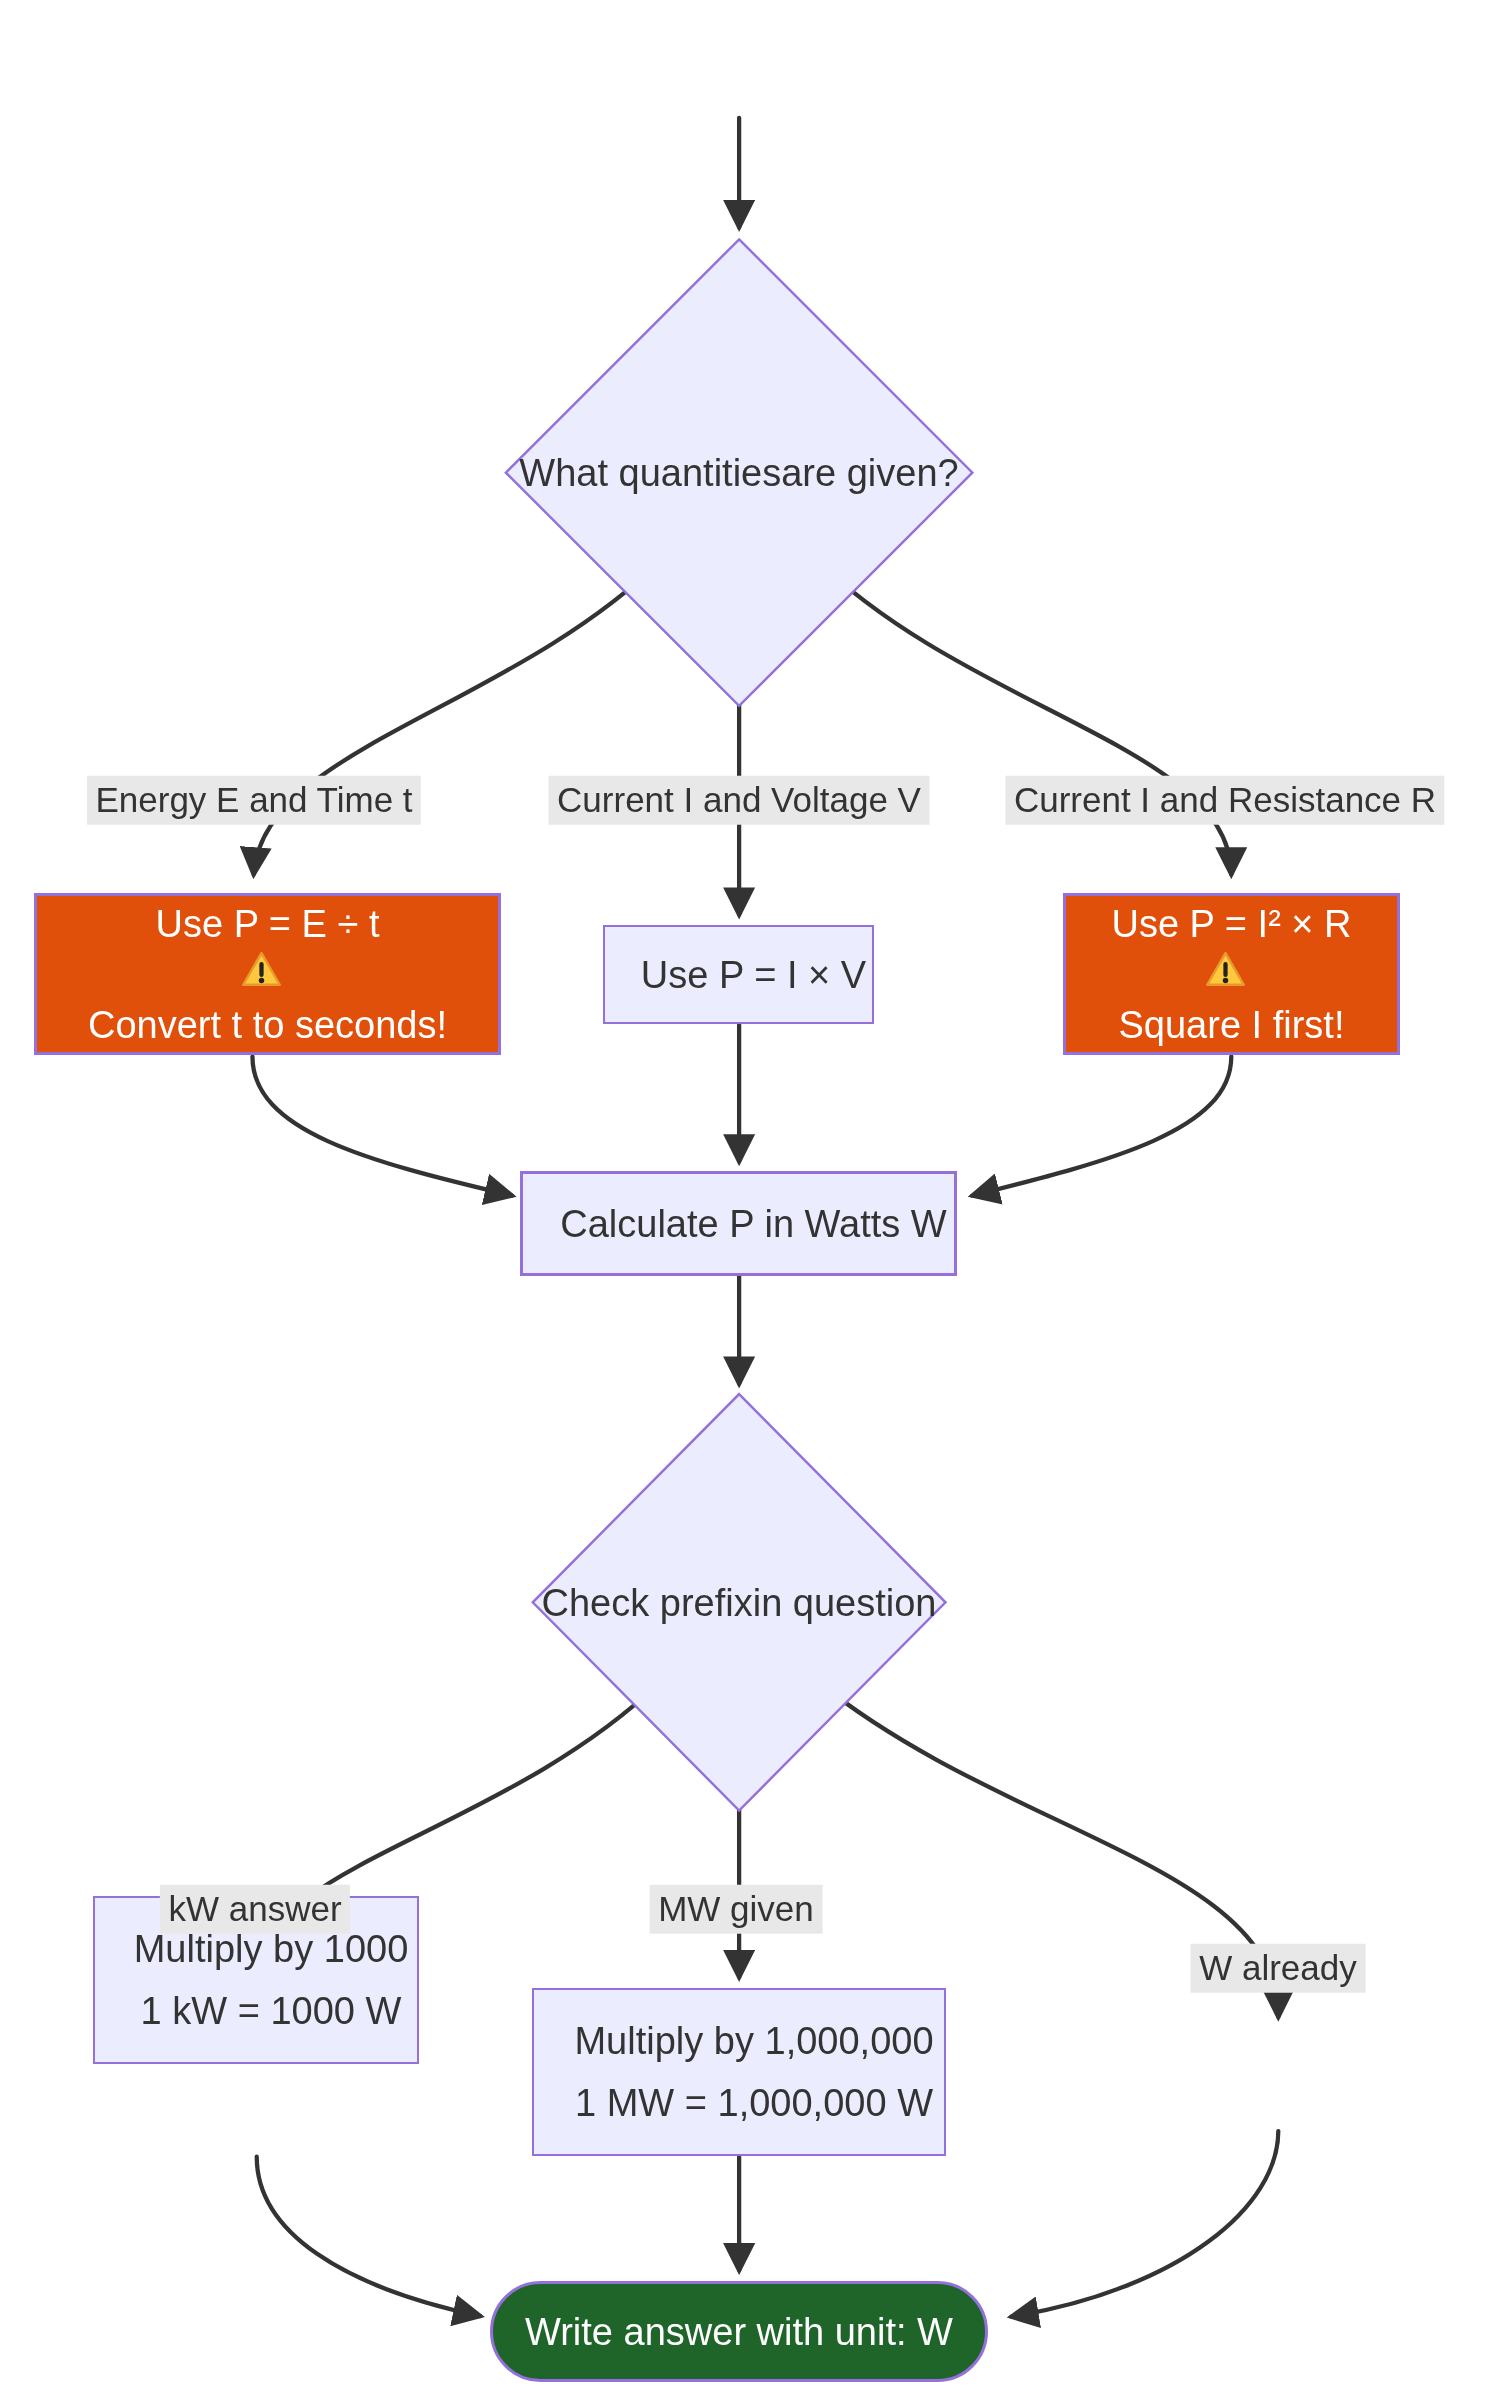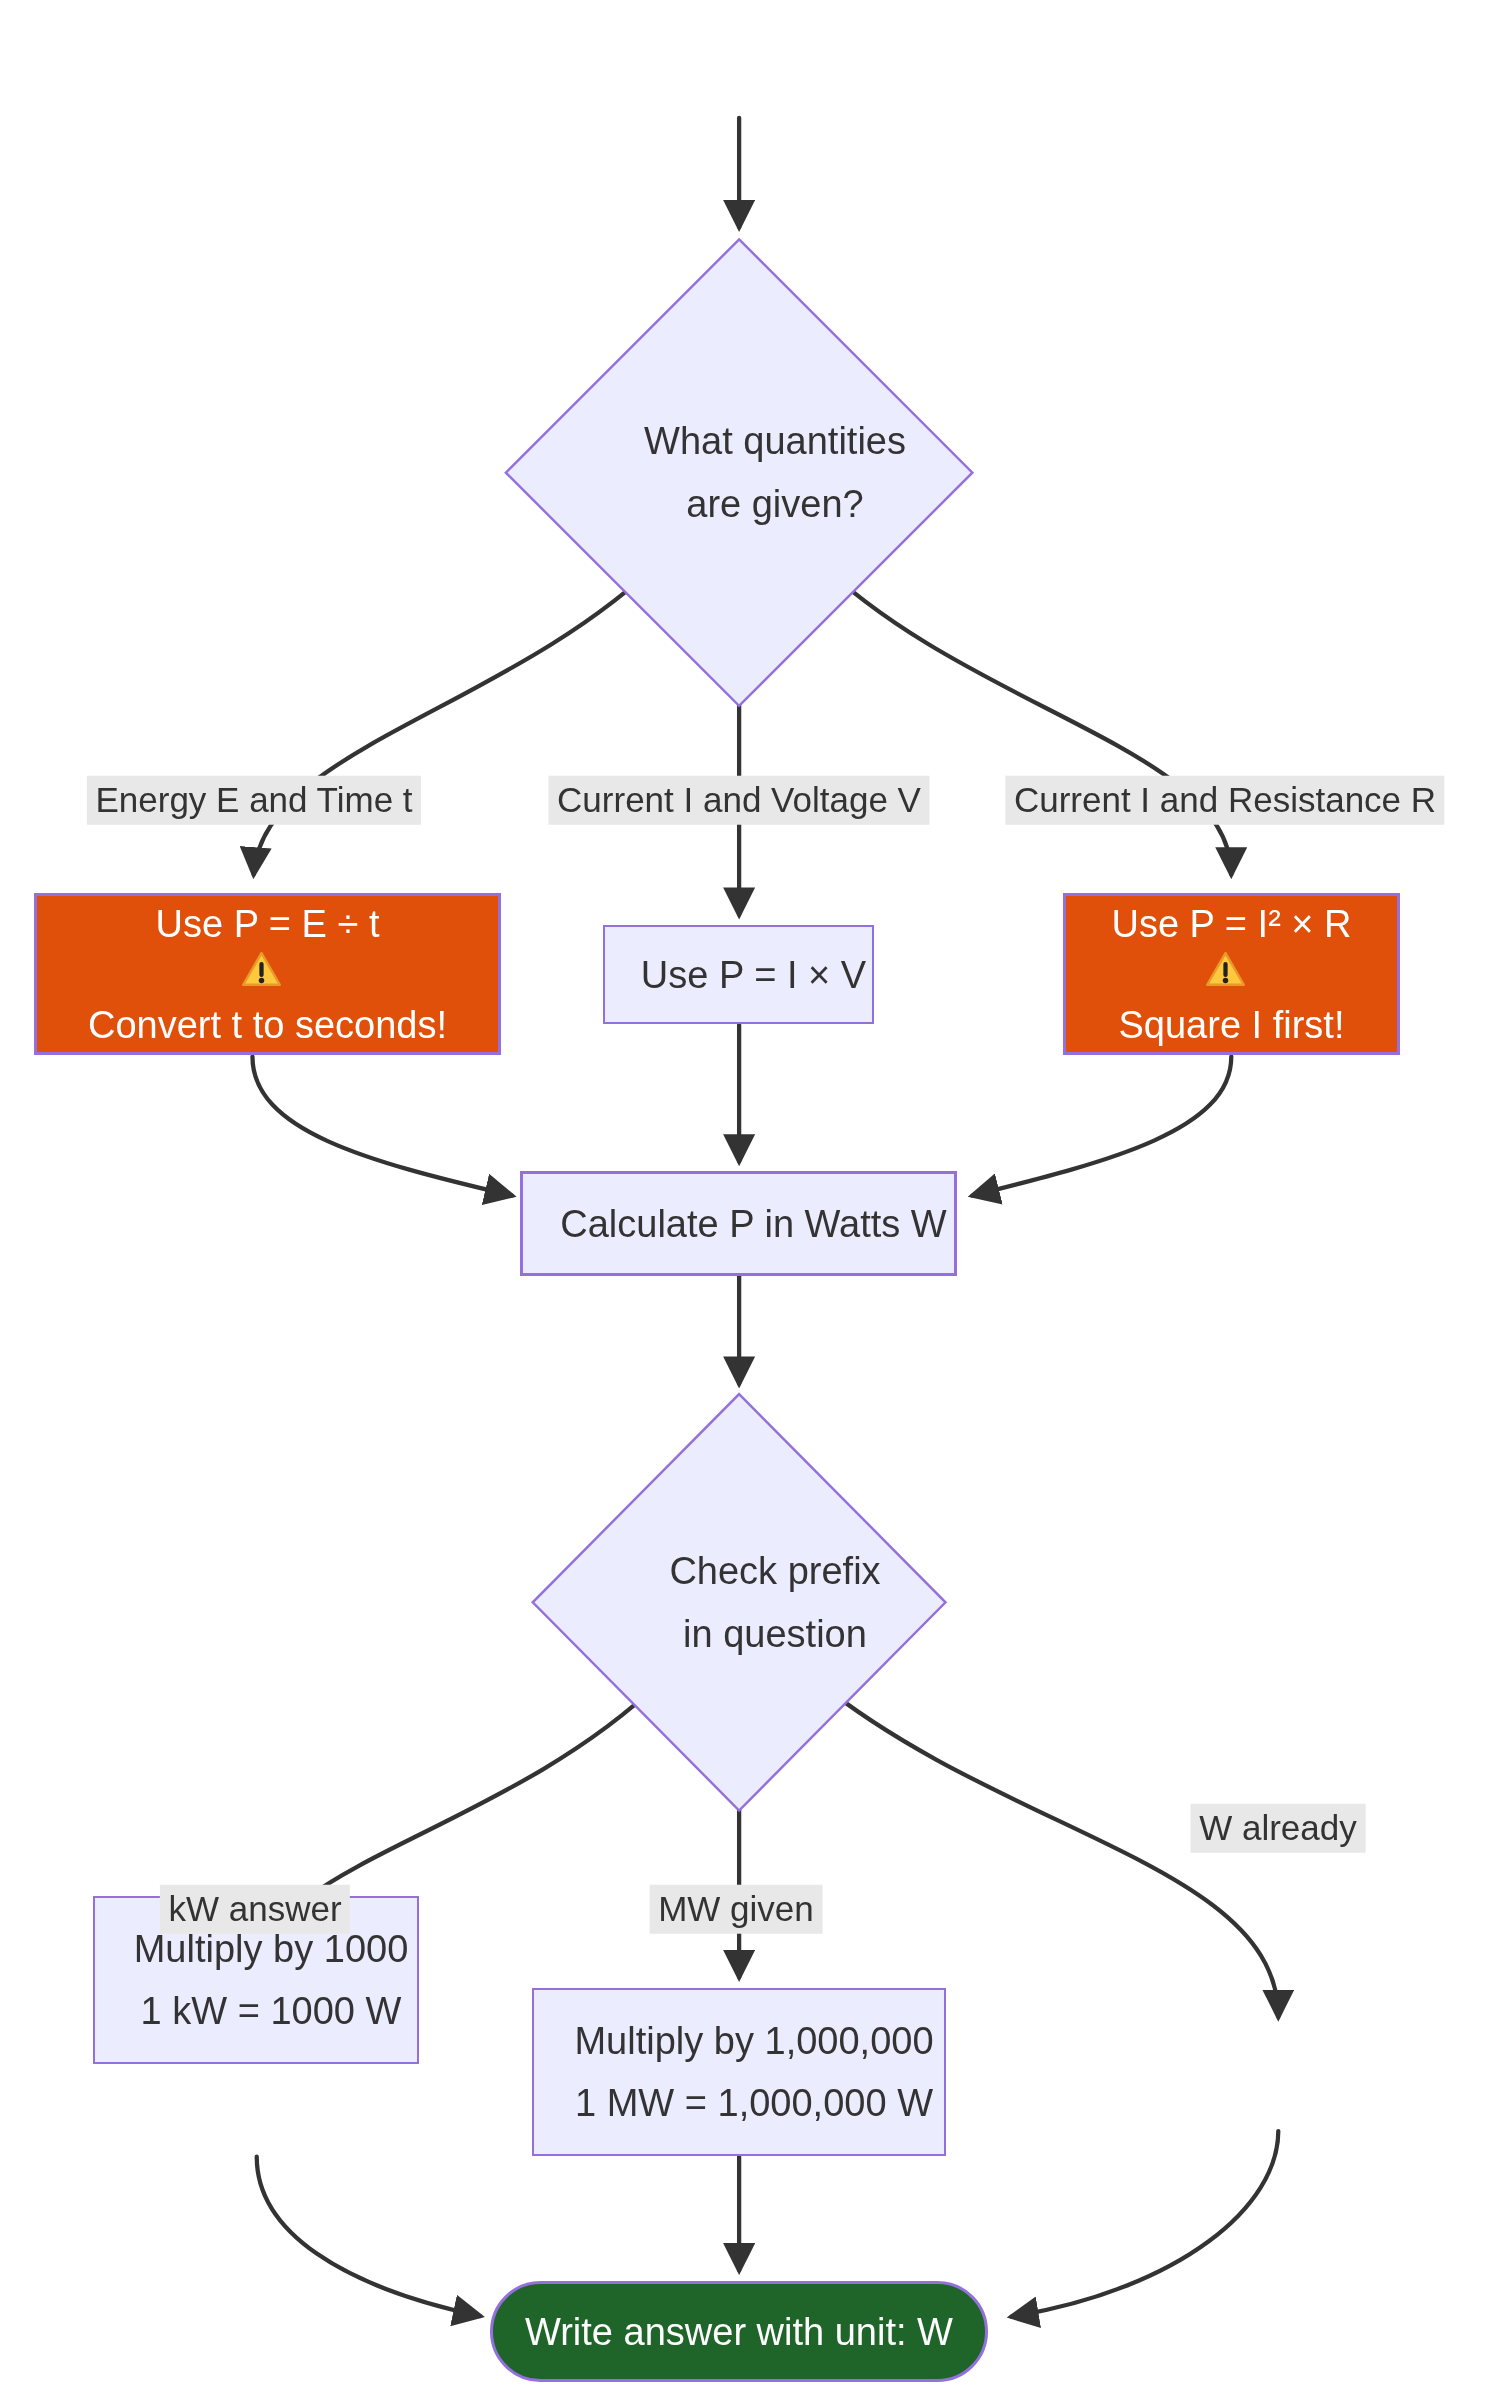--- a/index.html
+++ b/index.html
@@ -18,23 +18,23 @@
     font-size: 38px; line-height: 62px; text-align: center;
     color: var(--text-dark); white-space: nowrap;
   }
   .rect    { background: var(--box-fill); border: 2.4px solid var(--border-purple); padding-left: 30px; }
   .orange  { background: var(--orange-fill); border: 3.7px solid var(--border-purple); color: var(--text-light); }
   .stadium { border: 3.1px solid var(--border-purple); border-radius: 610px; color: var(--text-light); }
   .start-node { background: var(--start-fill); }
   .end-node   { background: var(--end-fill); }
   .decision-text {
     position: absolute; z-index: 2; transform: translate(-50%, -50%);
-    display: flex; flex-direction: column; align-items: center; justify-content: center;
+    display: flex; flex-direction: row; align-items: center; justify-content: center;
     font-size: 38px; line-height: 63px; color: var(--text-dark);
-    text-align: right; white-space: nowrap; margin-left: 36px;
+    text-align: right; white-space: nowrap;
   }
   .edge-label {
     position: absolute; z-index: 3; transform: translate(-50%, -50%);
     background: var(--label-bg); color: var(--text-dark);
     font-size: 35px; line-height: 1.25; padding: 2.4px 8.6px; white-space: nowrap;
   }
   .warning-icon { display: inline-block; vertical-align: middle; margin-right: 11px; position: relative; top: -4.9px; }
   .node-line { display: block; }
   .with-icon { display: flex; flex-direction: column; align-items: center; }
 </style>
@@ -113,21 +113,21 @@
     <span class="node-line">Calculate P in Watts W</span>
   </div>
 
   <div class="decision-text" style="left:739px; top:1603px;">
     <span class="node-line">Check prefix</span>
     <span class="node-line">in question</span>
   </div>
 
   <div class="edge-label" style="left:255px; top:1909px;">kW answer</div>
   <div class="edge-label" style="left:736px; top:1909px;">MW given</div>
-  <div class="edge-label" style="left:1278px; top:1828px;">W already</div>
+  <div class="edge-label" style="left:1278px; top:1968px;">W already</div>
 
   <div class="node rect" style="left:93px; top:1896px; width:326px; height:168px;">
     <span class="node-line">Multiply by 1000</span>
     <span class="node-line">1 kW = 1000 W</span>
   </div>
 
   <div class="node rect" style="left:532px; top:1988px; width:414px; height:168px;">
     <span class="node-line">Multiply by 1,000,000</span>
     <span class="node-line">1 MW = 1,000,000 W</span>
   </div>

